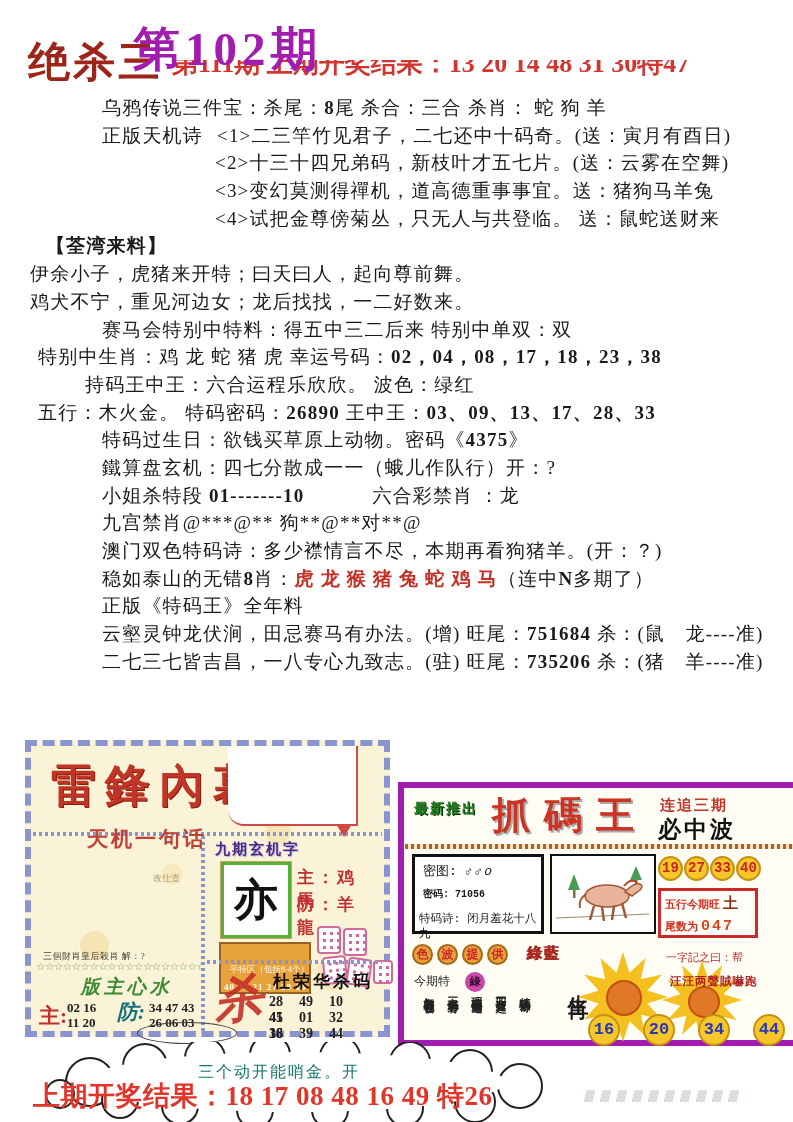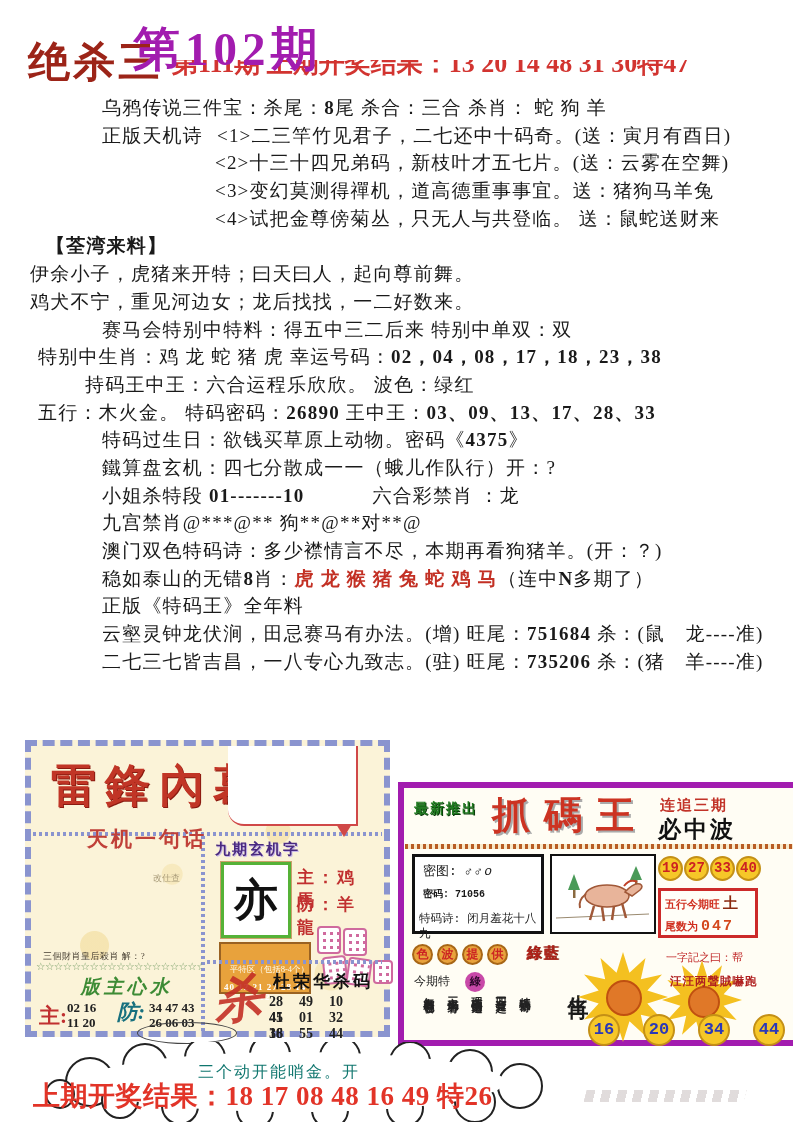--- a/index.html
+++ b/index.html
@@ -194,21 +194,21 @@
     <div class="abs tile" style="left:312px;top:182px;width:20px;height:24px;"></div>
     <div class="abs tile" style="left:292px;top:210px;width:20px;height:24px;transform:rotate(-6deg);"></div>
     <div class="abs tile" style="left:316px;top:212px;width:20px;height:24px;transform:rotate(8deg);"></div>
     <div class="abs tile" style="left:342px;top:214px;width:16px;height:20px;"></div>
     <div class="abs dotted-h lf-hr2"></div>
     <div class="abs calligraphy">杀</div>
     <div class="abs shama-title">杜荣华杀码</div>
     <div class="abs shama-grid">
         <div class="grow"><span class="gcell">28</span><span class="gcell">49</span><span class="gcell">10</span><span class="gcell">41</span></div>
         <div class="grow"><span class="gcell">45</span><span class="gcell">01</span><span class="gcell">32</span><span class="gcell">18</span></div>
-        <div class="grow"><span class="gcell">36</span><span class="gcell">55</span><span class="gcell">44</span><span class="gcell">31</span></div>
+        <div class="grow"><span class="gcell">36</span><span class="gcell">39</span><span class="gcell">44</span><span class="gcell">31</span></div>
       </div>
   </div>
   <div class="abs" id="white-overlay"></div>
   <div class="abs" id="red-arrow"></div>
 
   <div class="abs" id="rp">
     <div class="abs rp-corner">最新推出</div>
     <div class="abs rp-title">抓碼王</div>
     <div class="abs rp-chase">连追三期</div>
     <div class="abs rp-must">必中波</div>

